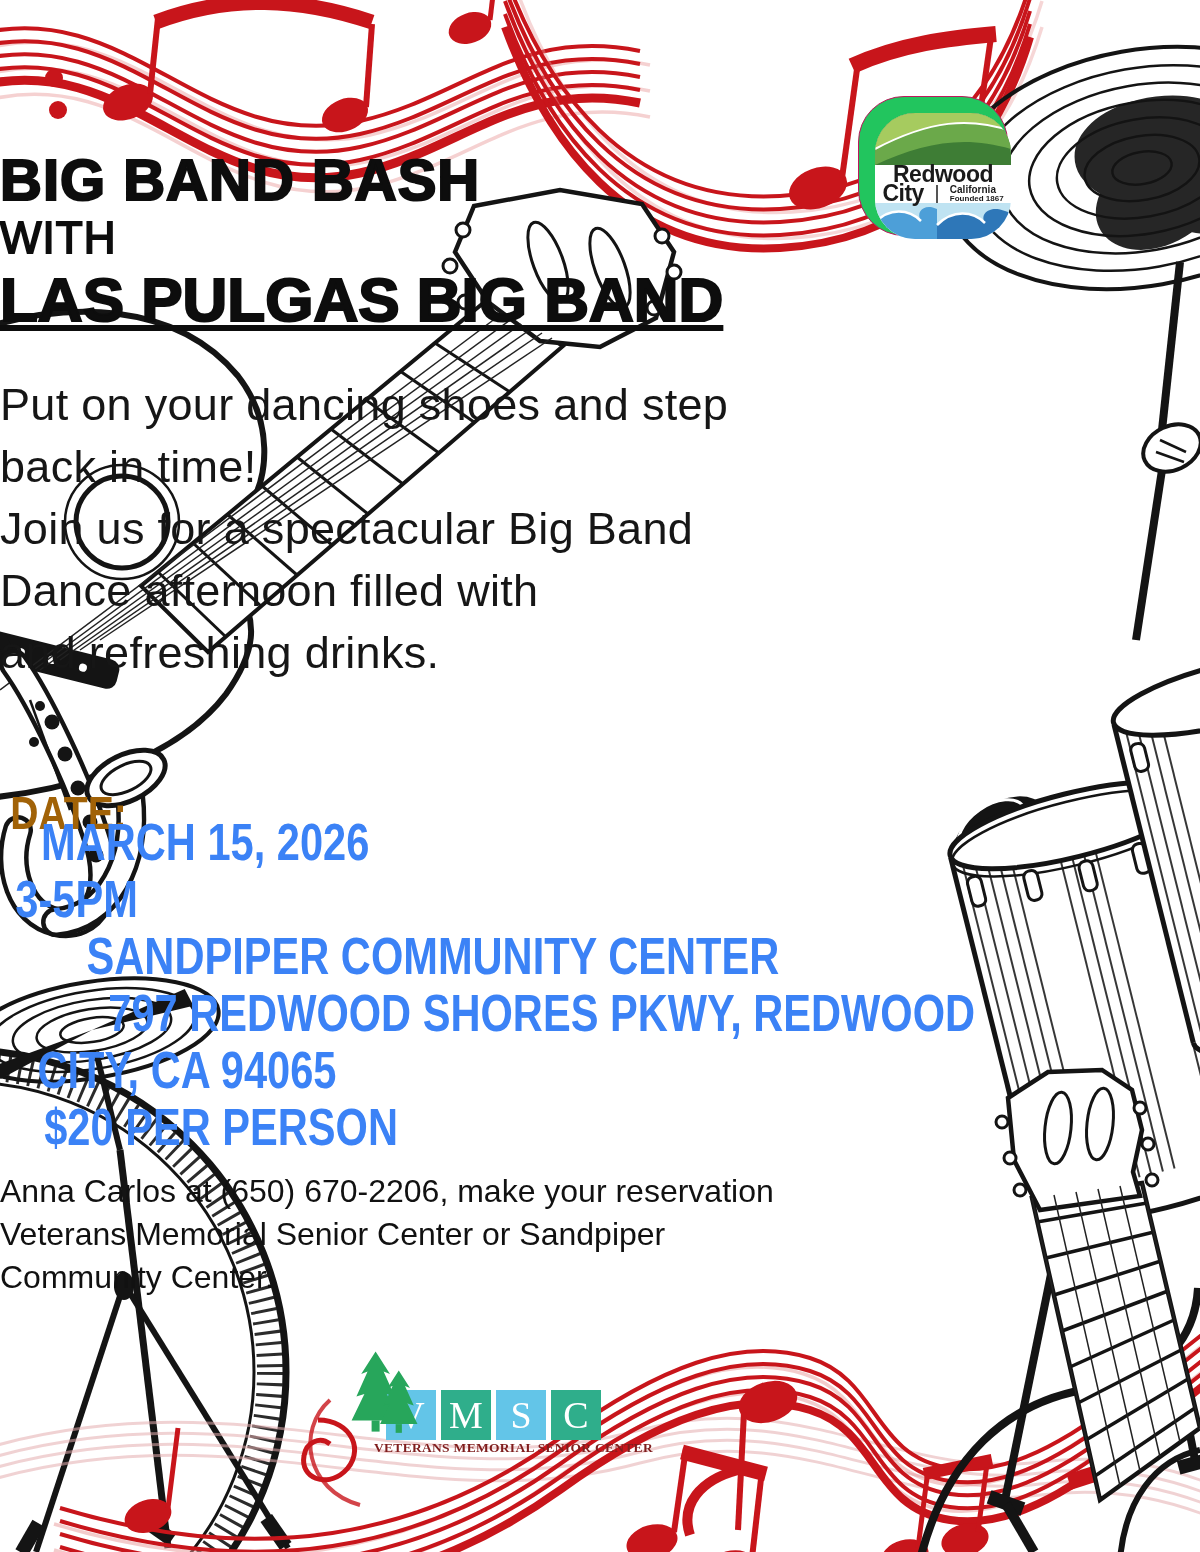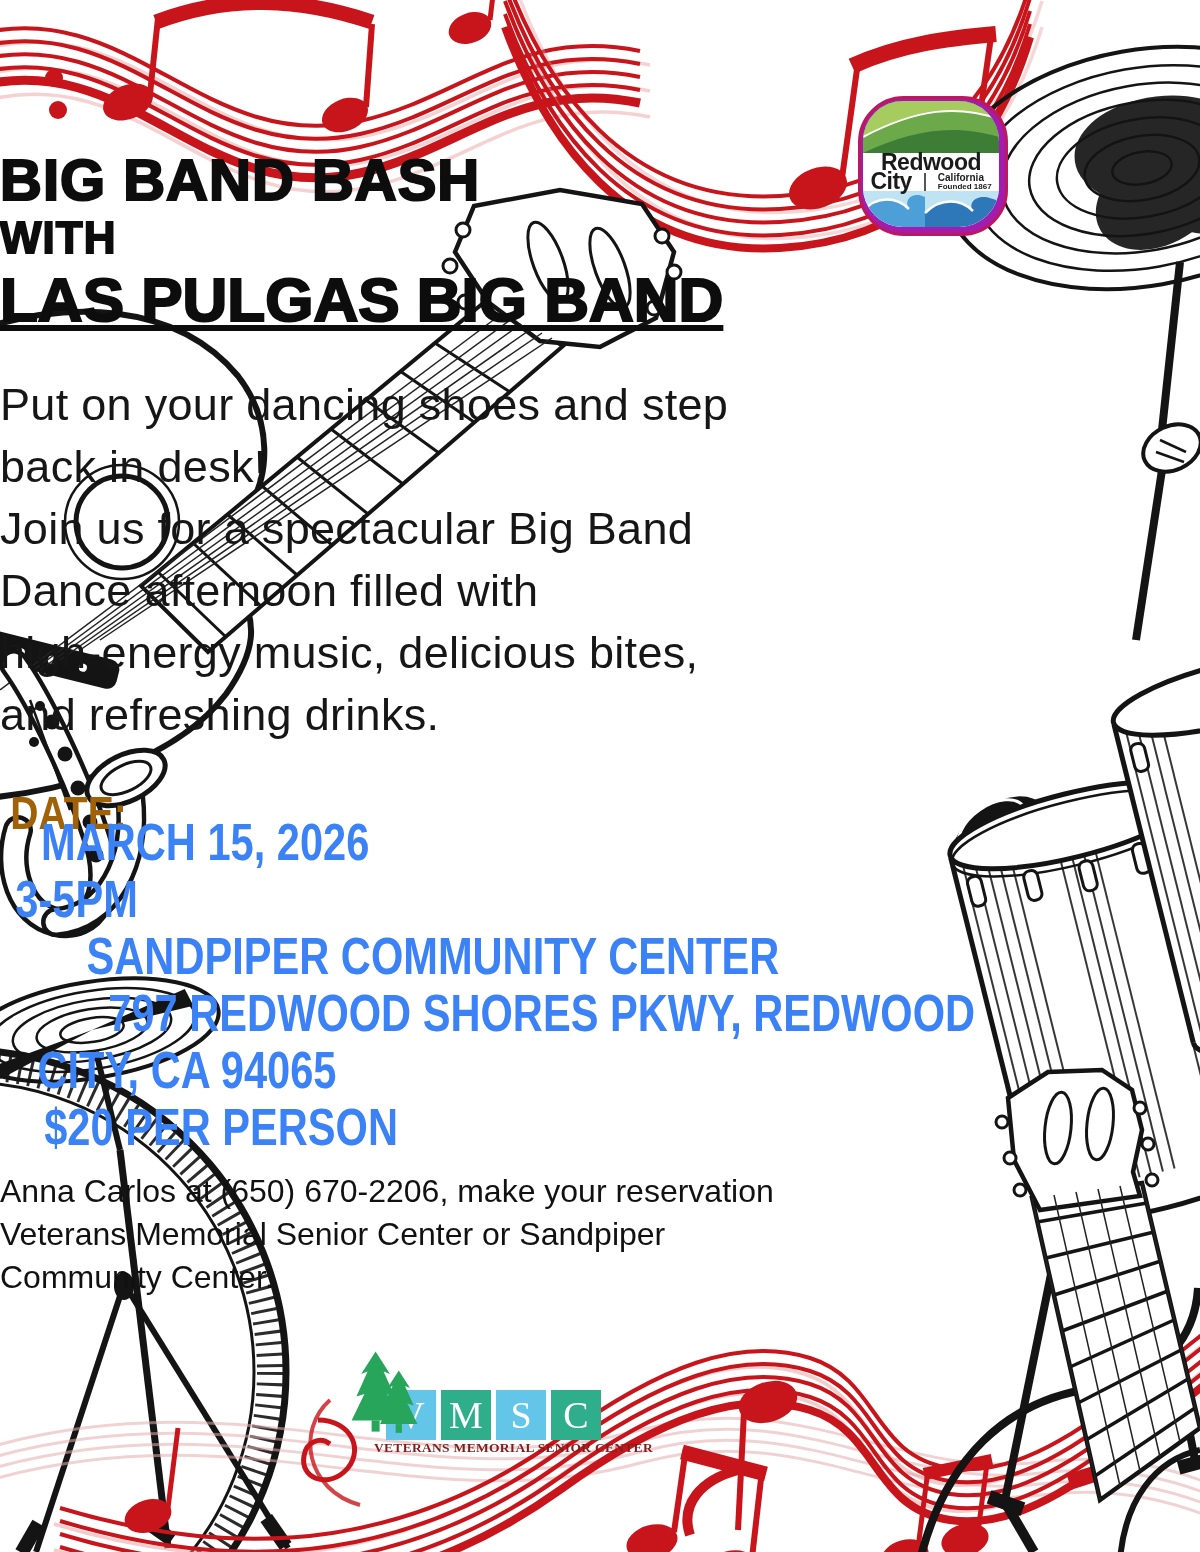--- a/index.html
+++ b/index.html
@@ -6,40 +6,40 @@
   body{width:1200px;height:1552px;position:relative;background:#ffffff;overflow:hidden;
        font-family:"Liberation Sans",sans-serif;color:#101010;}
   .abs{position:absolute;}
   svg.decor{position:absolute;left:0;top:0;z-index:1;}
   .textblock{position:absolute;left:0;width:1200px;text-align:left;z-index:5;}
 
   
   .title-block{top:148px;}
   .t1{font-size:58px;font-weight:700;line-height:64px;letter-spacing:1px;color:#0d0d0d;
       -webkit-text-stroke:2.2px #0d0d0d;}
-  .t2{font-size:44px;font-weight:700;line-height:52px;letter-spacing:1px;color:#0d0d0d;
+  .t2{font-size:44px;font-weight:400;line-height:52px;letter-spacing:1px;color:#0d0d0d;
       -webkit-text-stroke:1.8px #0d0d0d;}
   .t3{font-size:62px;font-weight:700;line-height:72px;letter-spacing:0px;color:#0d0d0d;text-decoration:underline;
       -webkit-text-stroke:2.2px #0d0d0d;}
 
   
   .desc{top:374px;font-size:45px;line-height:62px;letter-spacing:0.3px;color:#161616;}
 
   
   .date-label{top:756px;font-size:46px;font-weight:800;color:#a16207;margin-top:30px;}
   .date-label .cond{display:inline-block;transform:scaleX(0.85);transform-origin:center;}
   .details{top:814px;font-size:52px;font-weight:700;line-height:57px;color:#3b82f6;}
   .details .cond{display:inline-block;transform:scaleX(0.8);transform-origin:center;white-space:nowrap;}
 
   
   .info{top:1170px;font-size:32px;line-height:43px;color:#111;}
 
   
-  .rc-logo{left:858px;top:96px;width:150px;height:140px;border:3px solid #be185d;border-radius:46px;
-           background:#a21caf;padding:2px;box-sizing:border-box;z-index:6;}
+  .rc-logo{left:858px;top:96px;width:150px;height:140px;border:1px solid #be185d;border-radius:46px;
+           background:#22c55e;padding:16px;box-sizing:border-box;z-index:6;}
   .rc-inner{width:136px;height:126px;border-radius:40px;overflow:hidden;position:relative;background:#fff;}
   .rc-hills{display:block;}
   .rc-text{height:38px;display:flex;flex-direction:column;justify-content:center;align-items:center;
            background:#fff;position:relative;}
   .rc-big{font-size:23px;font-weight:800;line-height:19px;letter-spacing:-0.5px;color:#1a1a1a;}
   .rc-row{display:flex;align-items:center;gap:12px;}
   .rc-div{width:2px;height:18px;background:#555;display:inline-block;}
   .rc-small{display:flex;flex-direction:column;align-items:flex-start;line-height:9px;}
   .rc-state{font-size:10px;font-weight:800;color:#1a1a1a;}
   .rc-founded{font-size:8px;font-weight:800;color:#1a1a1a;}
@@ -373,24 +373,23 @@
 </svg>
 
 <div class="textblock title-block">
   <div class="t1">BIG BAND BASH</div>
   <div class="t2">WITH</div>
   <div class="t3">LAS PULGAS BIG BAND</div>
 </div>
 
 <div class="textblock desc">
   <div>Put on your dancing shoes and step</div>
-  <div>back in desk!</div>
+  <div>back in time!</div>
   <div>Join us for a spectacular Big Band</div>
   <div>Dance afternoon filled with</div>
-  <div>high-energy music, delicious bites,</div>
   <div>and refreshing drinks.</div>
 </div>
 
 <div class="textblock date-label">
   <span class="cond">DATE:</span>
 </div>
 
 <div class="textblock details">
   <div><span class="cond">MARCH 15, 2026</span></div>
   <div><span class="cond">3-5PM</span></div>

